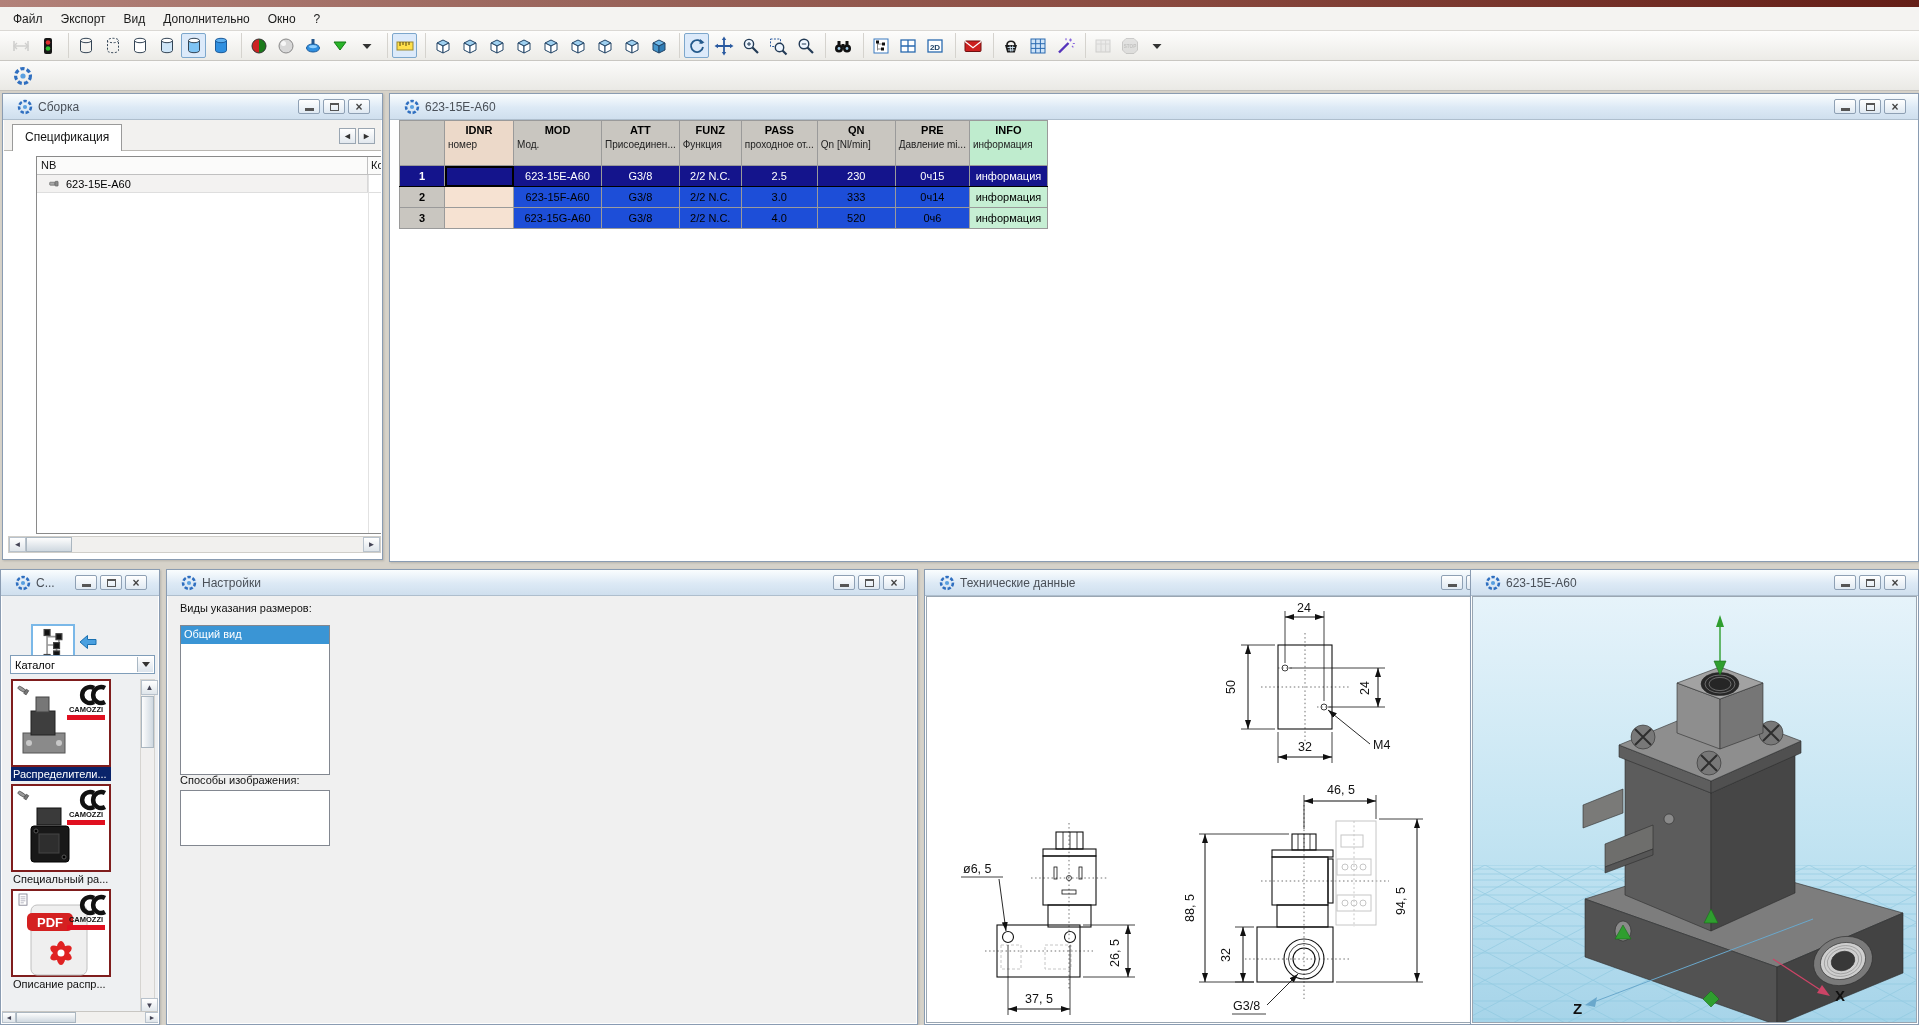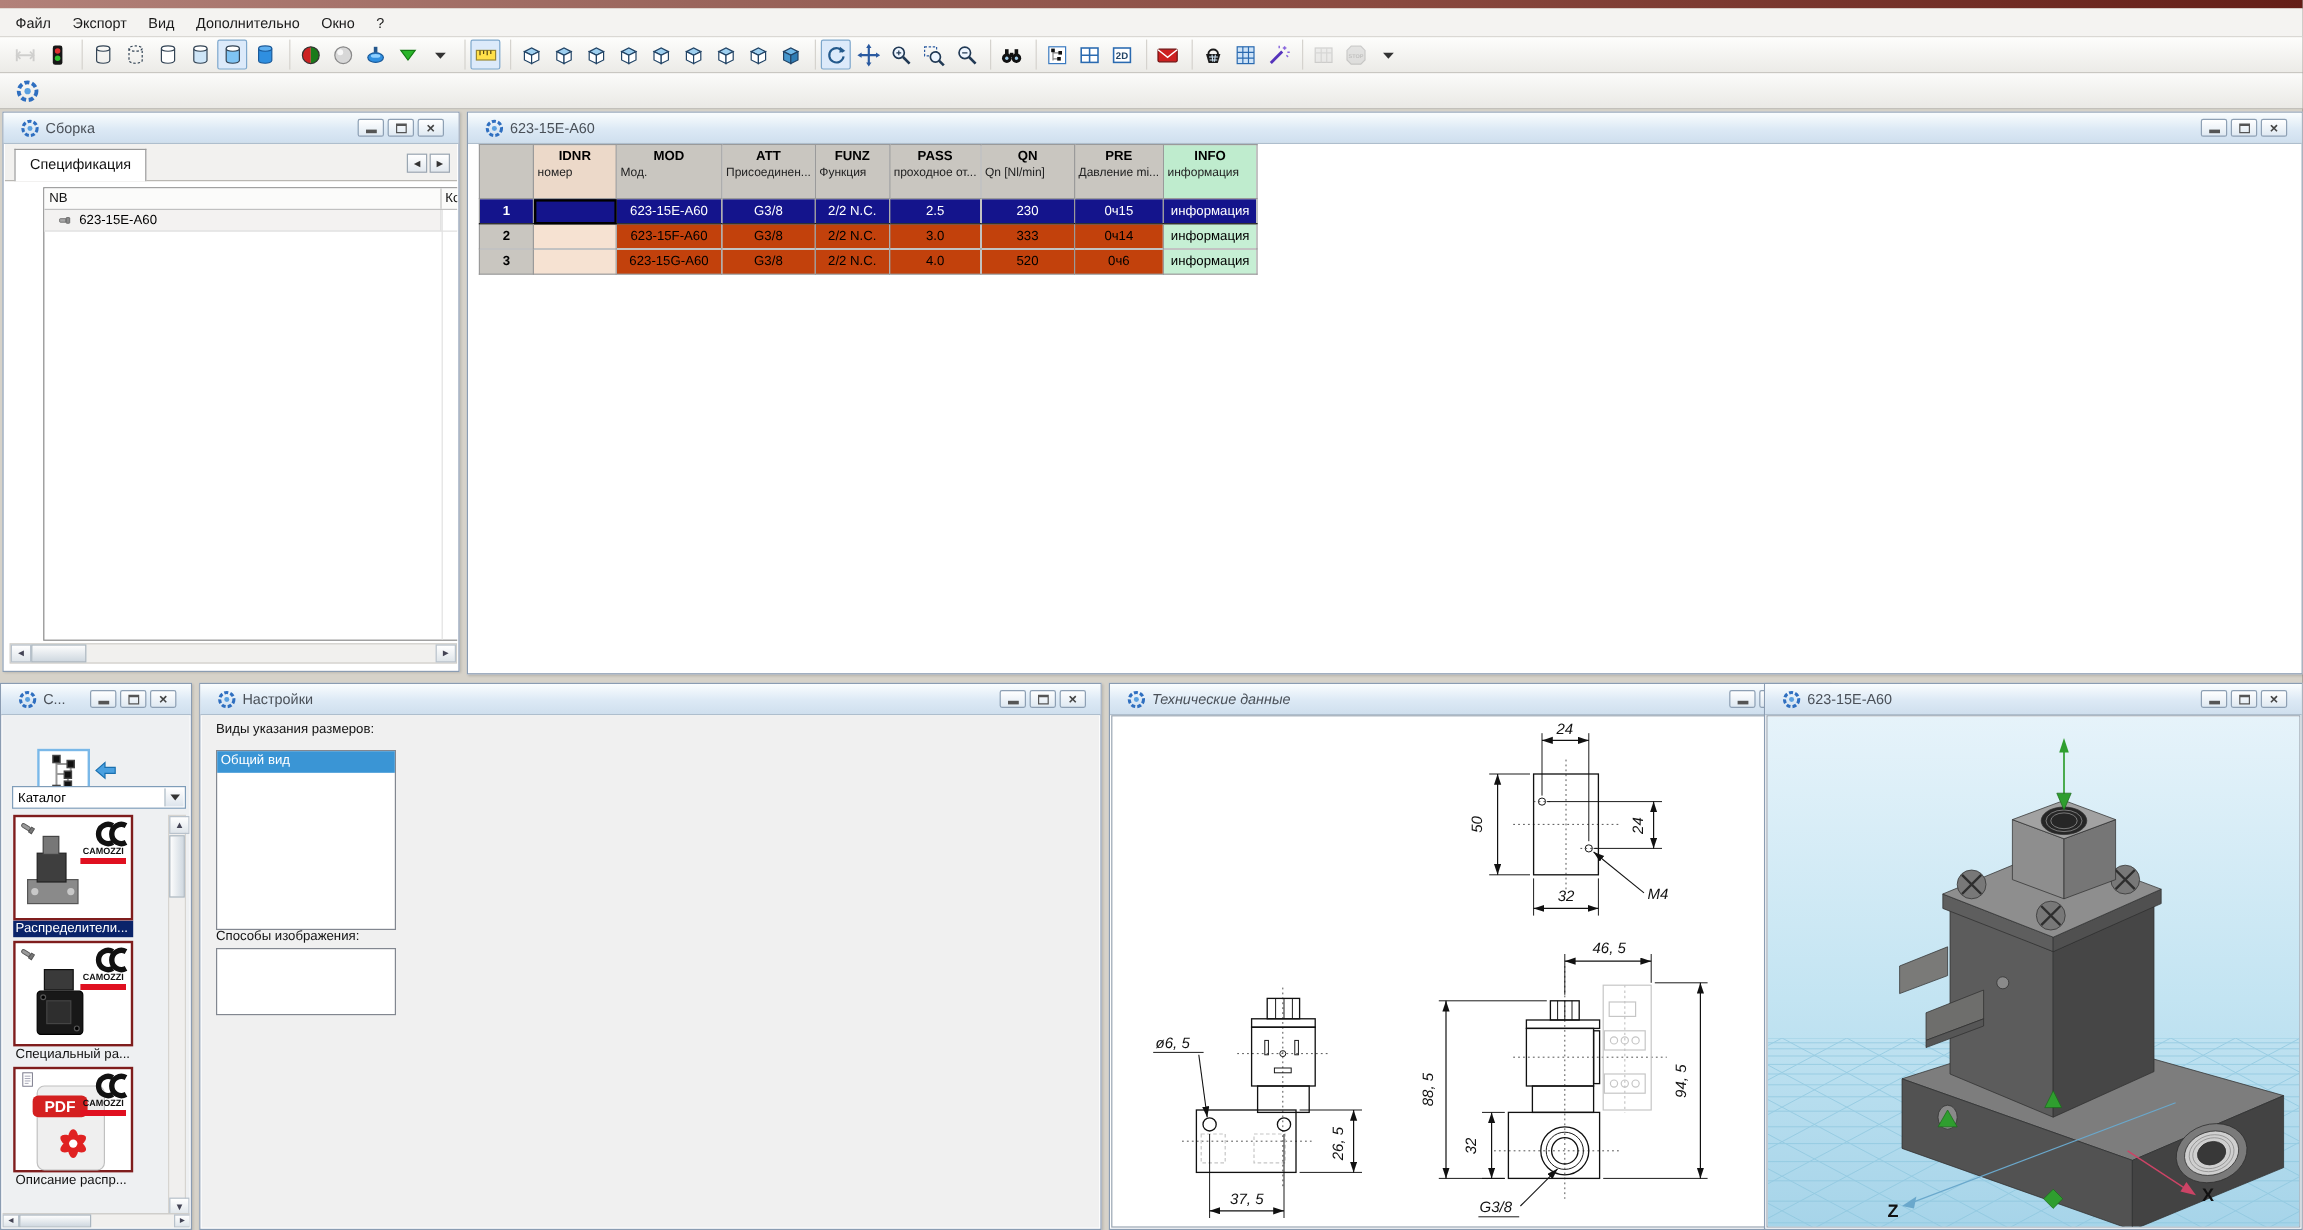--- a/index.html
+++ b/index.html
@@ -65,21 +65,21 @@
   .hspacer{flex:1;}
 
   
   .ptable{border-collapse:collapse;table-layout:fixed;font-size:11px;margin:0;}
   .ptable th,.ptable td{border:1px solid #9a9a9a;padding:0 3px;overflow:hidden;white-space:nowrap;}
   .ptable th{background:#c9c6c0;height:45px;vertical-align:top;font-weight:normal;}
   .ptable th .k{font-weight:bold;text-align:center;padding-top:3px;font-size:11px;}
   .ptable th .s{text-align:left;font-size:10px;margin-top:3px;color:#222;}
   .ptable th.h-idnr{background:#ecd9c9;}
   .ptable th.h-info{background:#bfecce;}
-  .ptable td{height:21px;text-align:center;color:#000;background:#c2410c;}
+  .ptable td{height:21px;text-align:center;color:#000;background:#1d4ed8;}
   .ptable td.num{background:#c9c6c0;font-weight:bold;}
   .ptable td.c-idnr{background:#f6e2d2;}
   .ptable td.c-info{background:#c6efd4;}
   .ptable tr.sel td{background:#14148c;color:#fff;border-top:1px solid #000;border-bottom:1px solid #000;}
   .ptable tr.sel td.c-idnr{outline:2px solid #000;outline-offset:-2px;}
 
   
   .cat-body{background:#eef0f2;}
   .treebox{position:absolute;left:29px;top:28px;width:44px;height:42px;border:2px solid #7ab8e8;background:#fff;}
   .backarr{position:absolute;left:76px;top:36px;width:20px;height:20px;}
@@ -839,21 +839,21 @@
     <div class="wcontent set-body">
       <div class="setlabel" style="top:6px;">Виды указания размеров:</div>
       <div class="listbox" style="top:9px;height:150px;margin-top:20px;" id="views-list">
           <div class="lb-item sel">Общий вид</div>
         </div>
       <div class="setlabel" style="top:178px;">Способы изображения:</div>
       <div class="listbox" style="top:194px;height:56px;" id="modes-list"></div>
     </div>
   </div>
 
-  <div class="win" style="left:924px;top:569px;width:602px;height:456px;font-style:italic;">
+  <div class="win" style="left:924px;top:569px;width:602px;height:456px;">
     <div class="titlebar">
       <svg class="wicon" viewBox="0 0 20 20">
           <use href="#s-logo"></use>
         </svg>
       <span class="wtitle">Технические данные</span>
       <span class="wbtns">
         <span class="wbtn">
             <span class="g-min"></span>
           </span>
         <span class="wbtn">

